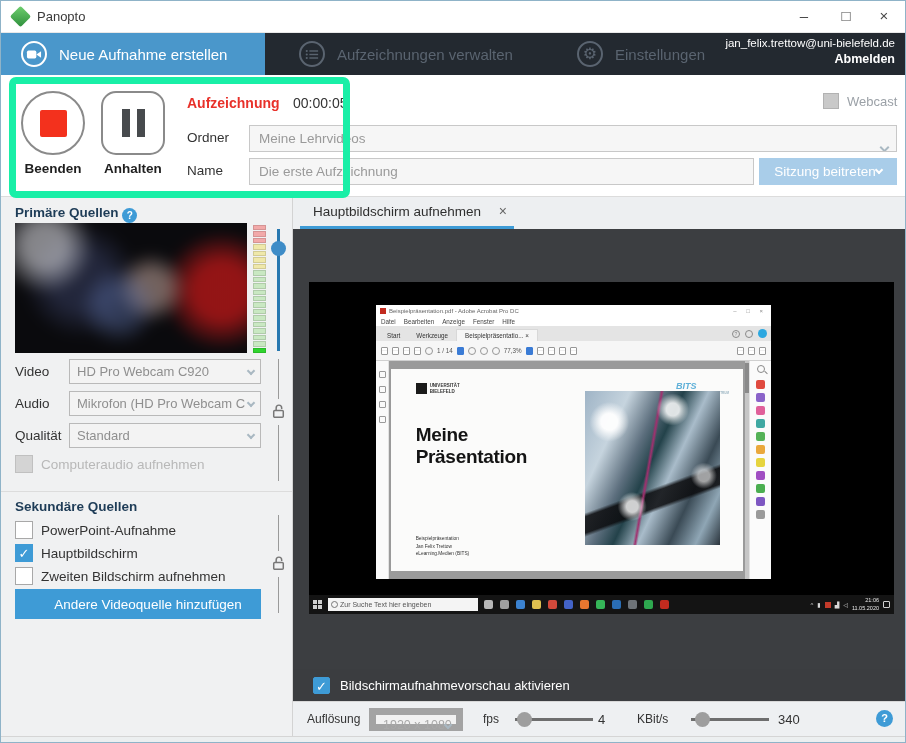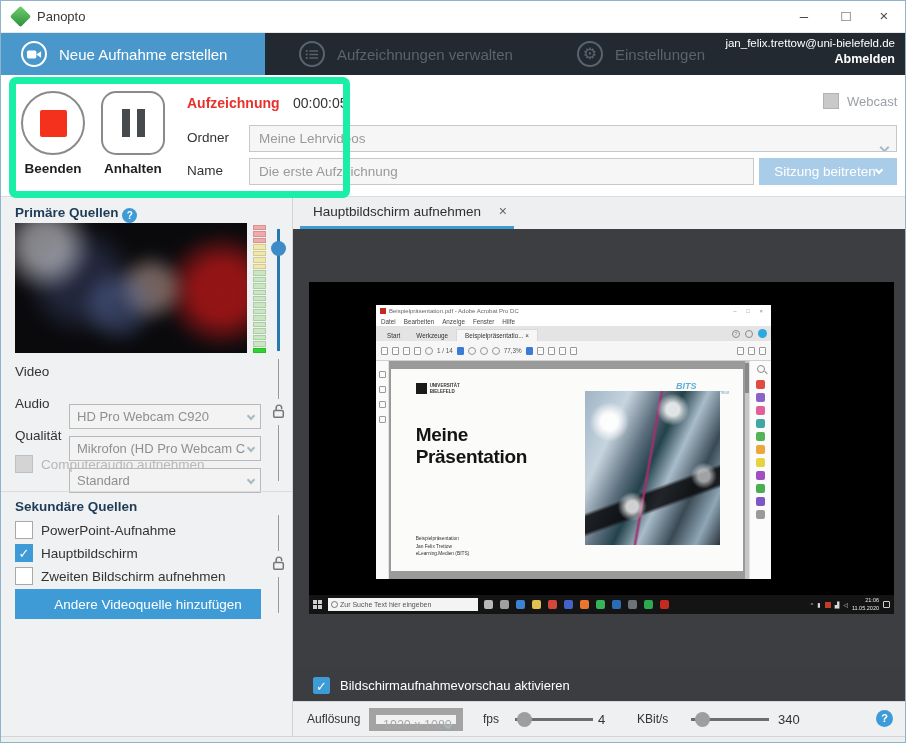--- a/index.html
+++ b/index.html
@@ -65,21 +65,21 @@
        radial-gradient(circle at 30% 45%, rgba(40,45,70,.8) 0 14%, transparent 30%),
        #0a0a0d;
      filter:blur(6px); }
   .meter { position:absolute; left:252px; top:28px; width:13px; height:128px; display:flex; flex-direction:column; gap:1px; }
   .meter .seg { flex:1; border:1px solid rgba(0,0,0,.12); }
   .seg.red { background:#f2a9a9; } .seg.yellow { background:#efe8a9; }
   .seg.green { background:#c9e8c2; } .seg.active { background:#2fd42f; }
   .vslider-track { position:absolute; left:276px; top:32px; width:3px; height:122px; background:#2878b0; }
   .vslider-handle { position:absolute; left:270px; top:44px; width:15px; height:15px; border-radius:50%; background:#3e8cc7; cursor:pointer; }
   .src-row-label { position:absolute; left:14px; font-size:13.5px; color:#333; }
-  .combo { position:absolute; left:68px; width:192px; height:25px; background:#f3f3f3; border:1px solid #b9b9b9; font-size:13px; color:#8f8f8f; line-height:23px; padding:0 20px 0 7px; white-space:nowrap; overflow:hidden;margin-top:45px; }
+  .combo { position:absolute; left:68px; width:192px; height:25px; background:#f3f3f3; border:1px solid #b9b9b9; font-size:13px; color:#8f8f8f; line-height:23px; padding:0 20px 0 7px; white-space:nowrap; overflow:hidden; }
   .combo .chev { position:absolute; right:6px; top:8px; width:6px; height:6px; }
   .lock-line { position:absolute; left:277px; width:1px; background:#9a9a9a; }
   .lock-ic { position:absolute; left:269px; width:17px; height:17px; }
   .cb { width:18px; height:18px; background:#fff; border:1px solid #a8a8a8; flex:0 0 auto; text-align:center; line-height:17px; font-size:13px; color:transparent; }
   .cb.on { background:#3e9bd6; border-color:#3e9bd6; color:#fff; }
   .cb.disabled { background:#d4d4d4; border-color:#c0c0c0; }
   .cb-row { position:absolute; left:14px; display:flex; align-items:center; gap:8px; font-size:13.5px; color:#333; cursor:pointer; }
   .cb-row.dim { color:#b8b8b8; }
   .panel-divider { position:absolute; left:0; top:294px; width:291px; height:1px; background:#dcdcdc; }
   .btn-addsource { position:absolute; left:14px; top:392px; width:246px; height:30px; background:#3e9bd6; color:#fff; font-size:13.5px; display:flex; align-items:center; justify-content:center; cursor:pointer;padding-left:20px; }

